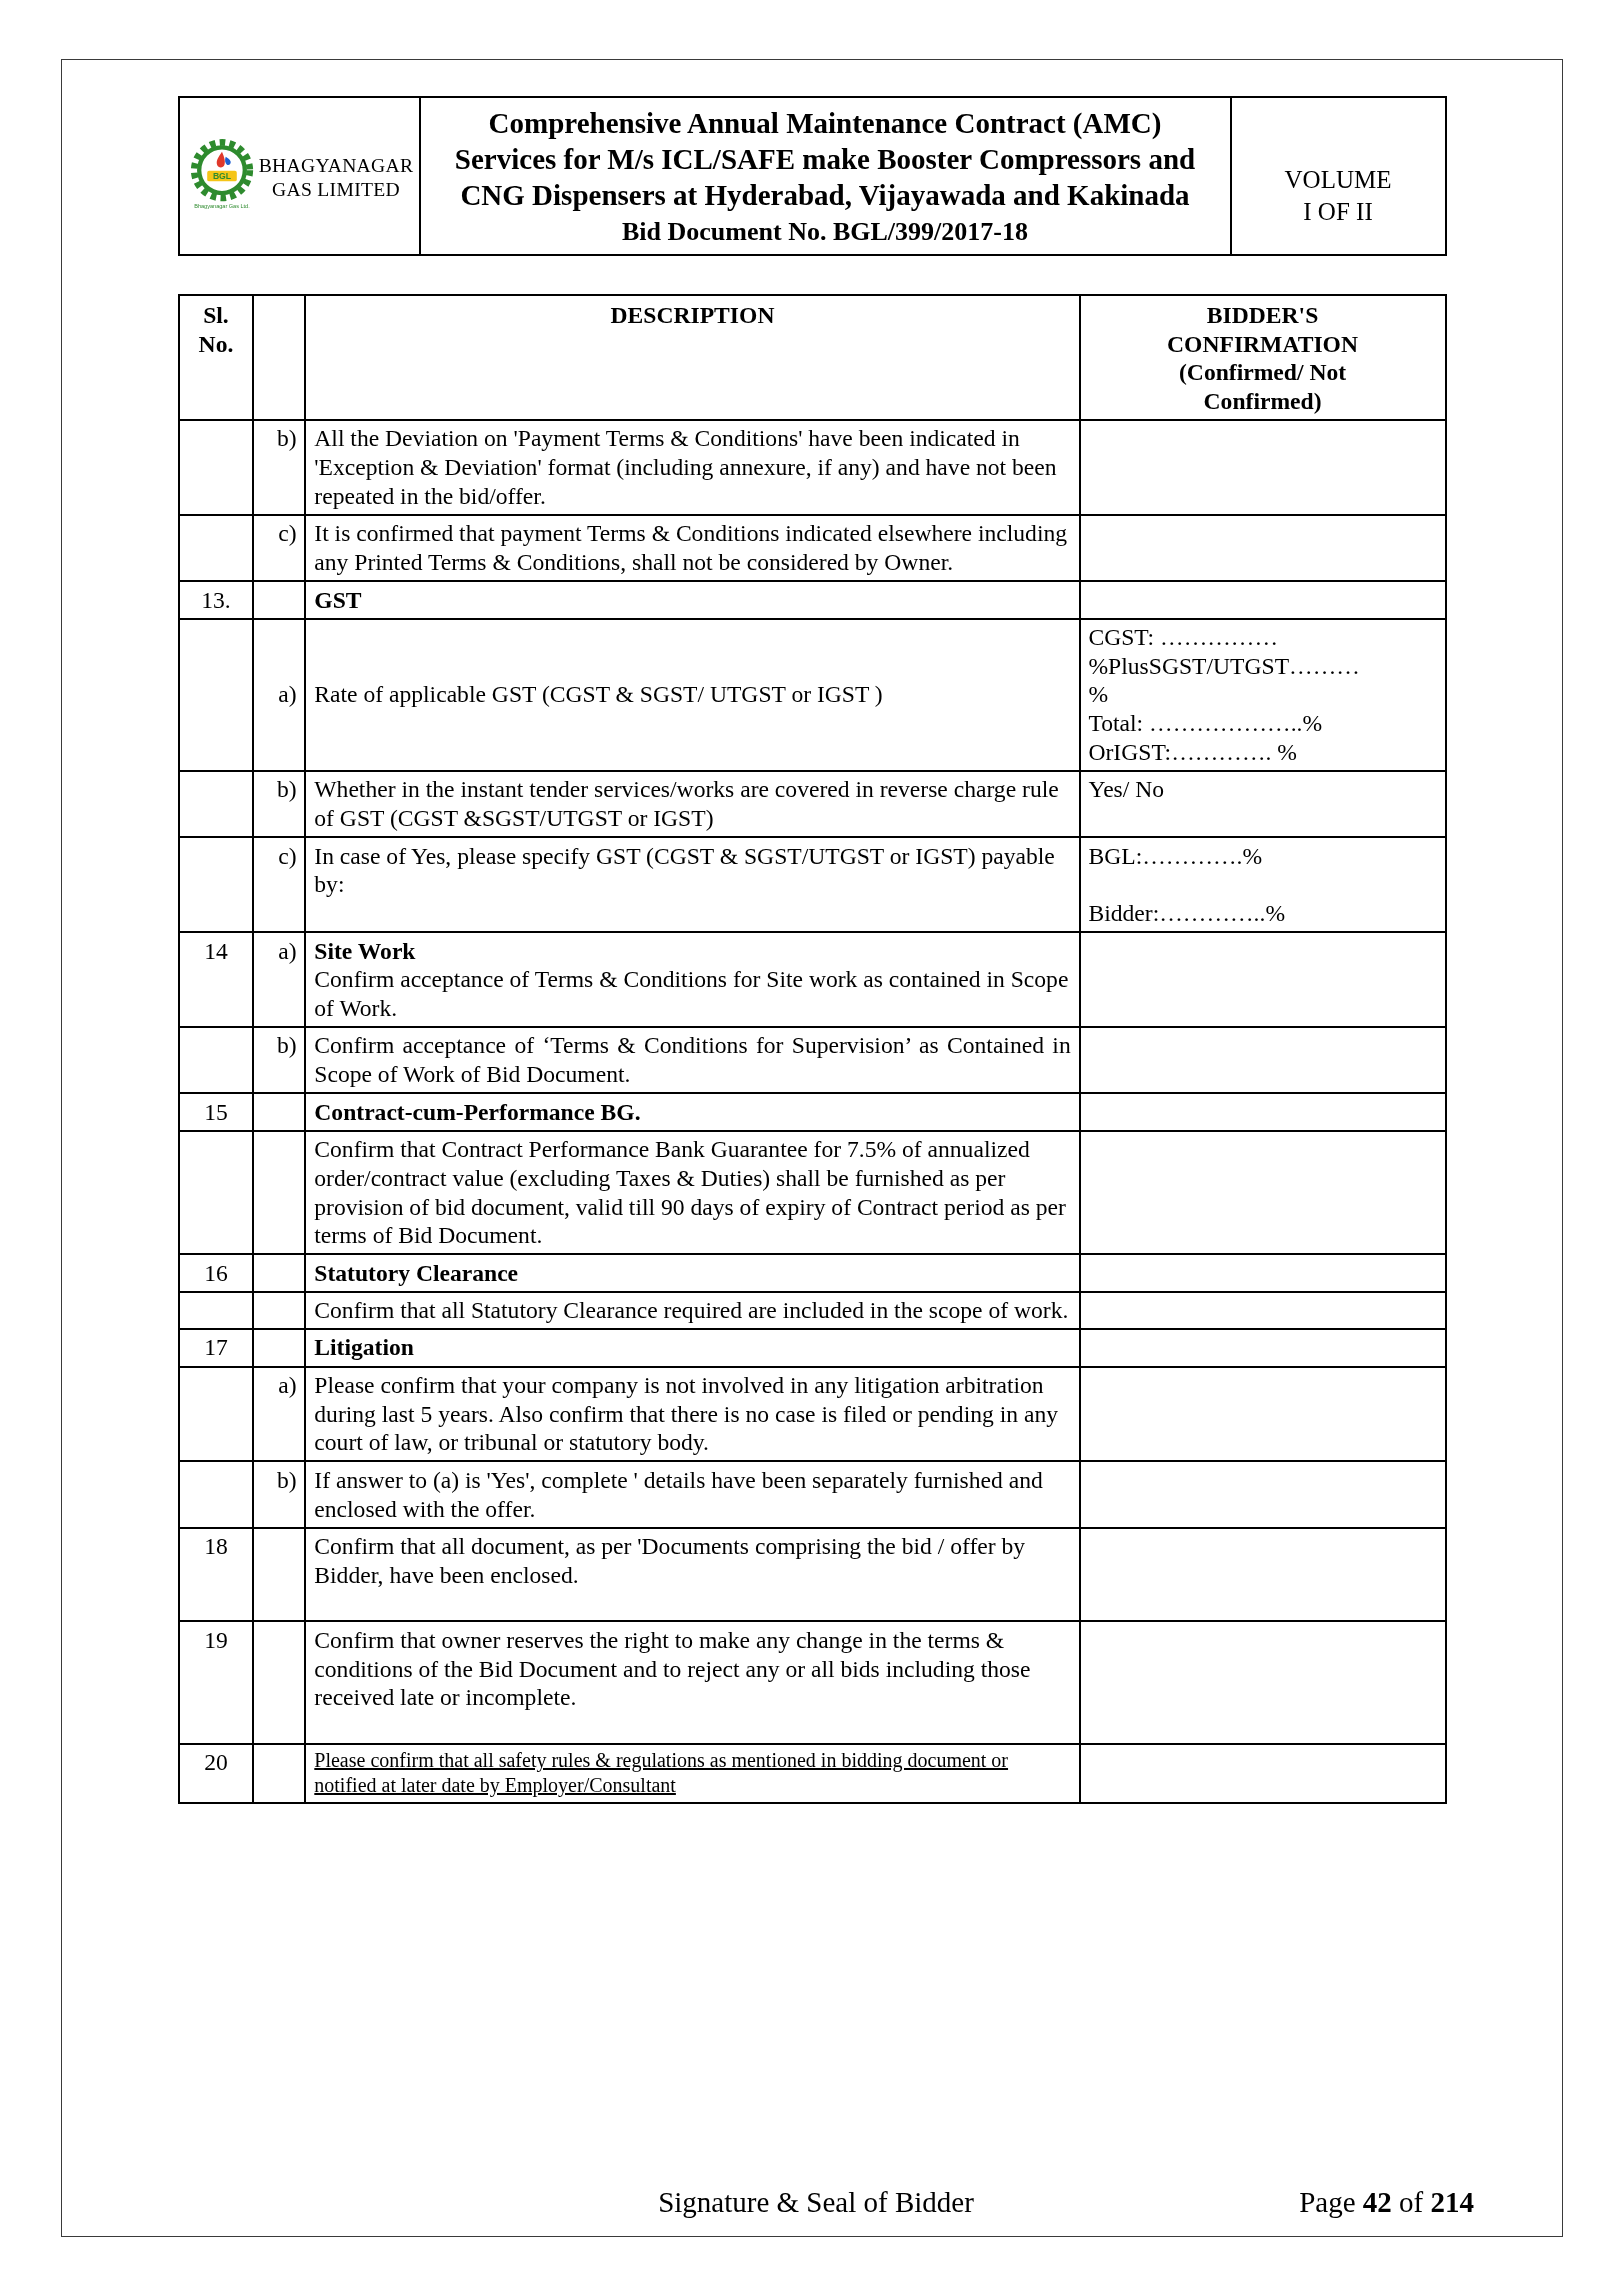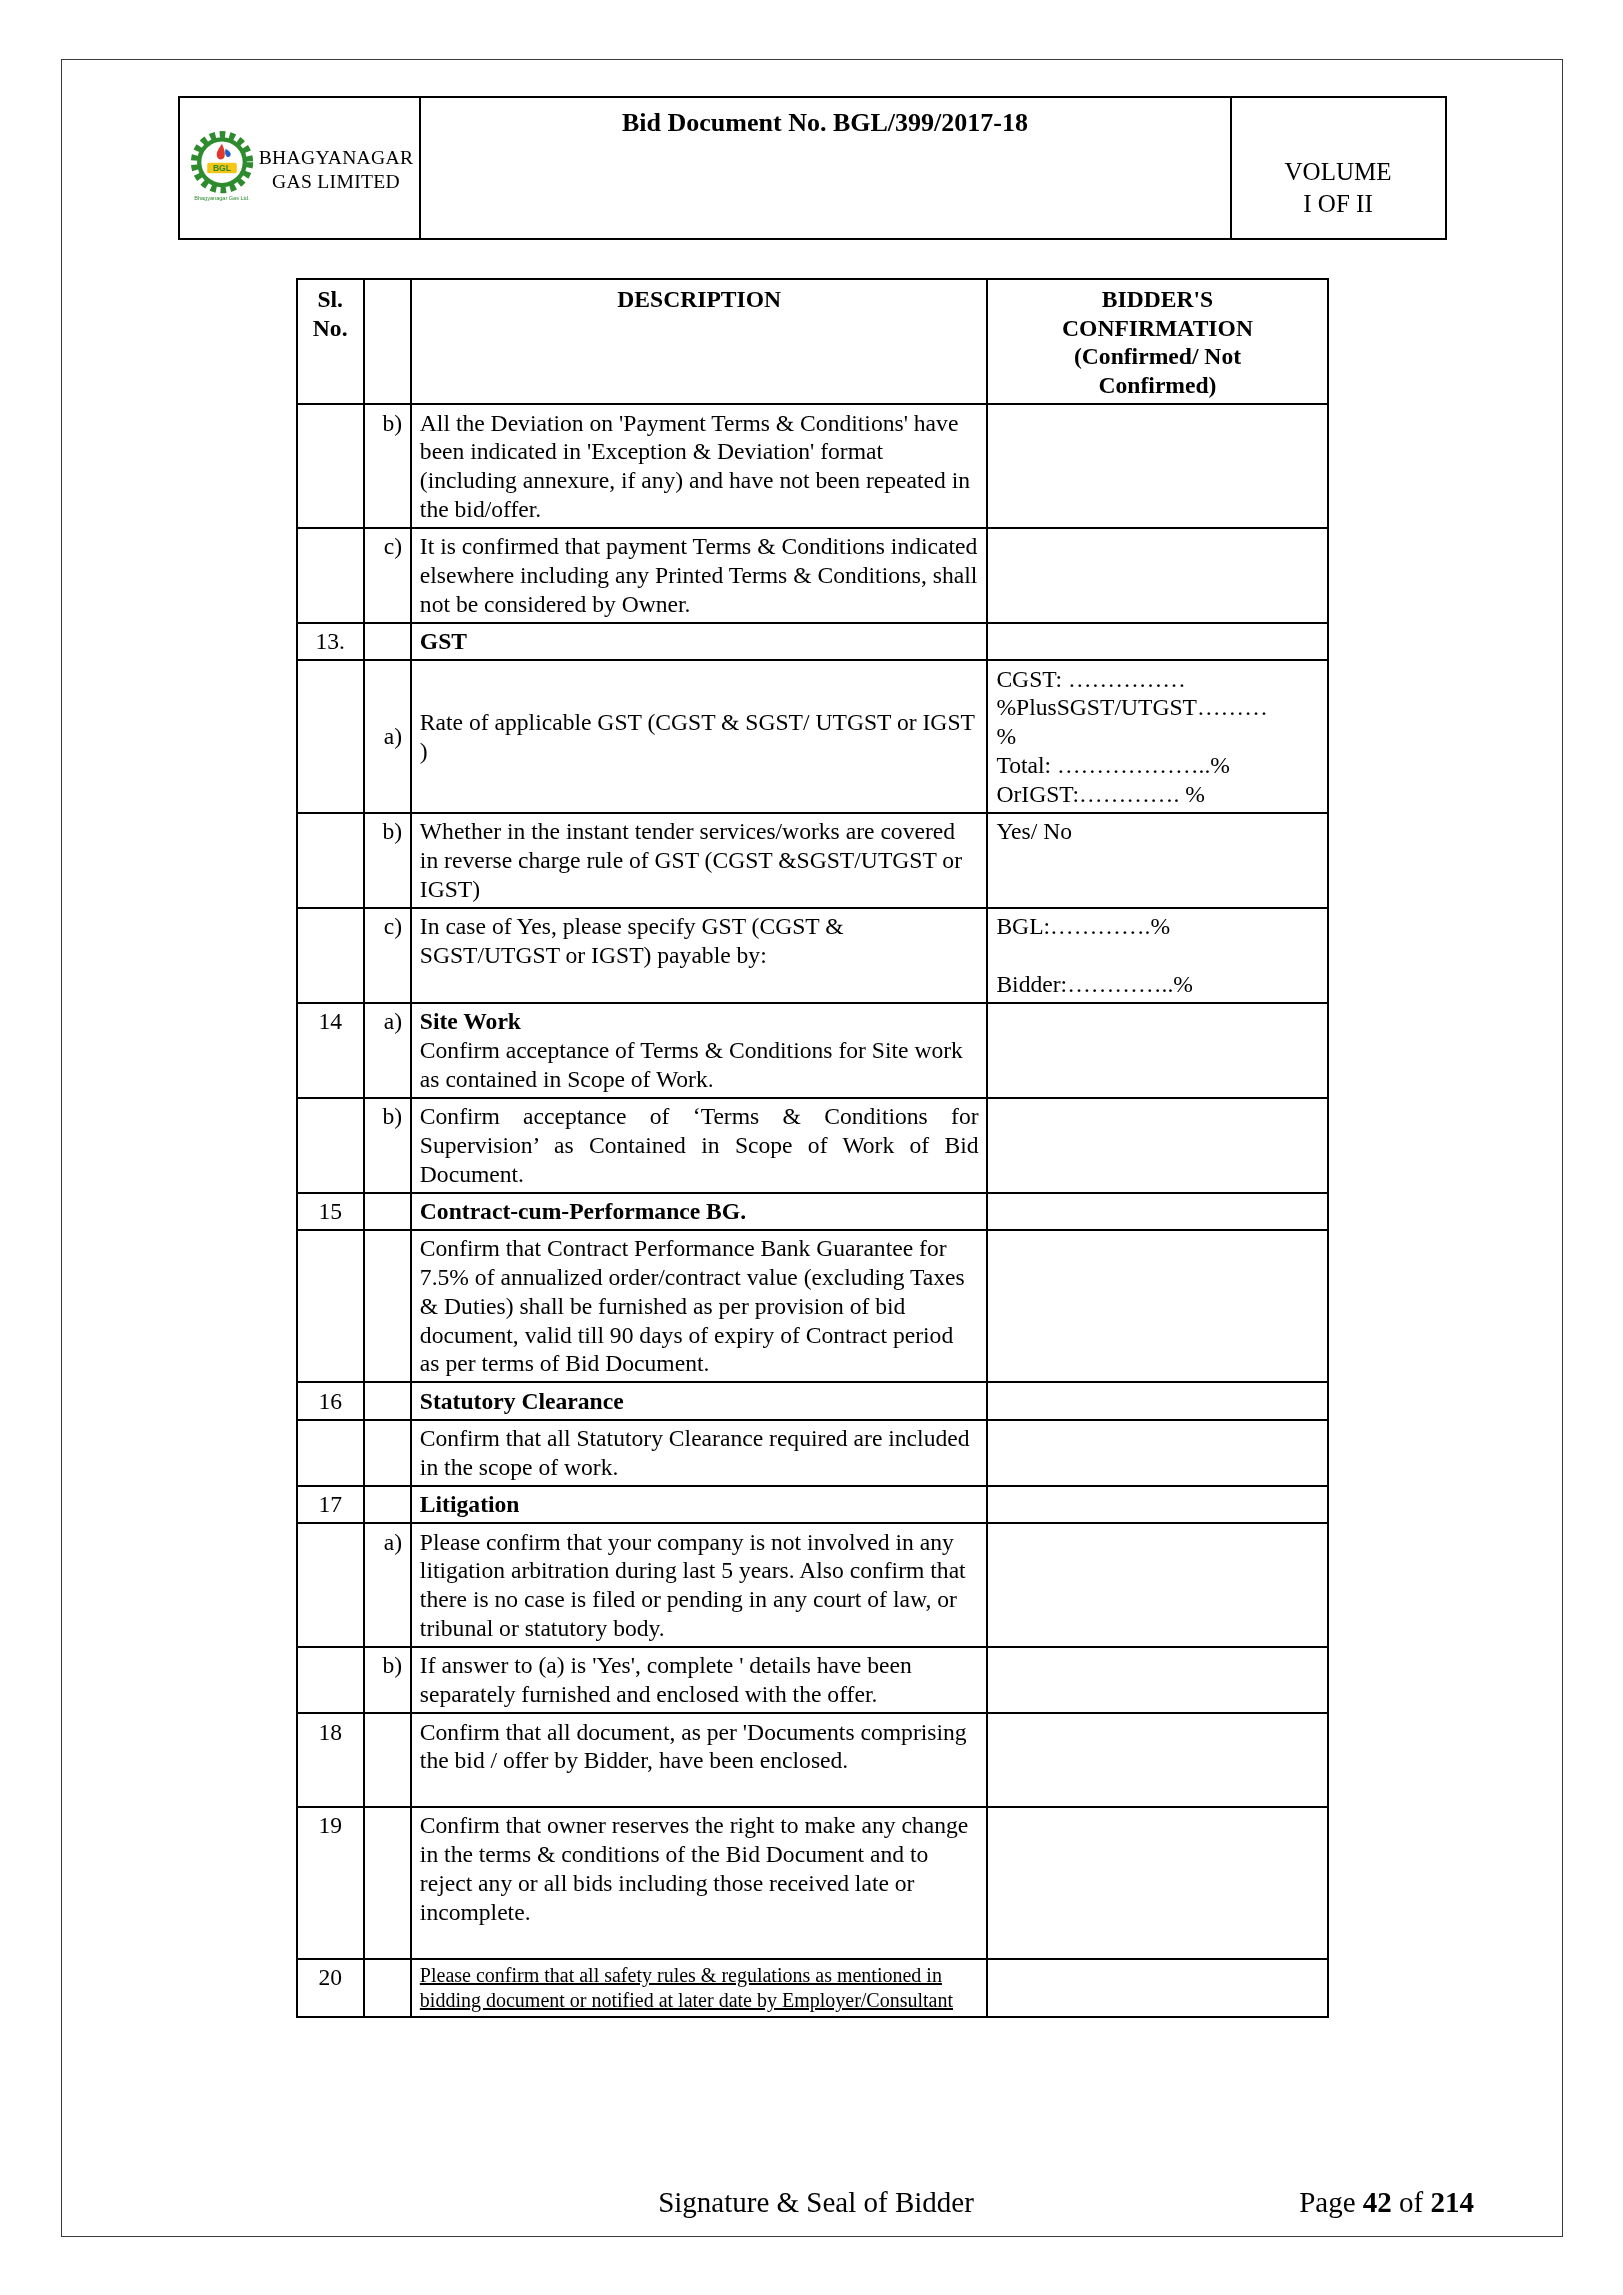--- a/index.html
+++ b/index.html
@@ -39,21 +39,21 @@
   .title-cell { padding:6.5px 14.4px 5.2px 14.4px; text-align:center; }
   .doc-title { font-weight:bold; font-size:29px; line-height:1.25; }
   .doc-subtitle { font-weight:bold; font-size:26px; line-height:1.3; margin-top:1.3px; }
   .volume-cell {
     display:flex; align-items:center; justify-content:center;
     font-size:25px; line-height:1.3; text-align:center; white-space:pre-line;margin-top:41px;
   }
 
   
   .conf-table {
-    width:1033px; margin:15px auto;
+    width:1269px; margin:15px auto;
     border-collapse:collapse;
     font-size:23.6px; line-height:1.22;
   }
   .conf-table th, .conf-table td {
     border:2px solid #000;
     vertical-align:top;
     padding:3.3px 7.9px;
   }
   .conf-table th { font-weight:bold; text-align:center; white-space:pre-line; padding-top:5.2px; }
   .th-sl   { width:75px; }
@@ -92,20 +92,21 @@
           <path d="M66 32 C64 38 65 42 68 45 C71 47 75 44 74 40 C73 36 69 34 66 32 Z" fill="#1f5fd0"></path>
           <rect x="36" y="55" width="48" height="17" rx="3" fill="#f5c518"></rect>
           <text x="60" y="69" text-anchor="middle" font-size="14" font-weight="bold" font-family="Liberation Sans, sans-serif" fill="#2e8b2e">BGL</text>
           <text x="60" y="116" text-anchor="middle" font-size="9" font-family="Liberation Sans, sans-serif" fill="#2e8b2e">Bhagyanagar Gas Ltd.</text>
         </svg>
         <div class="org-name">BHAGYANAGAR
 GAS LIMITED</div>
       </div>
 
       <div class="hcell title-cell">
+        <div class="doc-title">Comprehensive Annual Maintenance Contract (AMC) Services for M/s ICL/SAFE make Booster Compressors and CNG Dispensers at Hyderabad, Vijayawada and Kakinada</div>
         <div class="doc-subtitle">Bid Document No. BGL/399/2017-18</div>
       </div>
 
       <div class="hcell volume-cell">VOLUME
 I OF II</div>
     </header>
 
     <table class="conf-table">
       <colgroup>
         <col style="width:75px">

